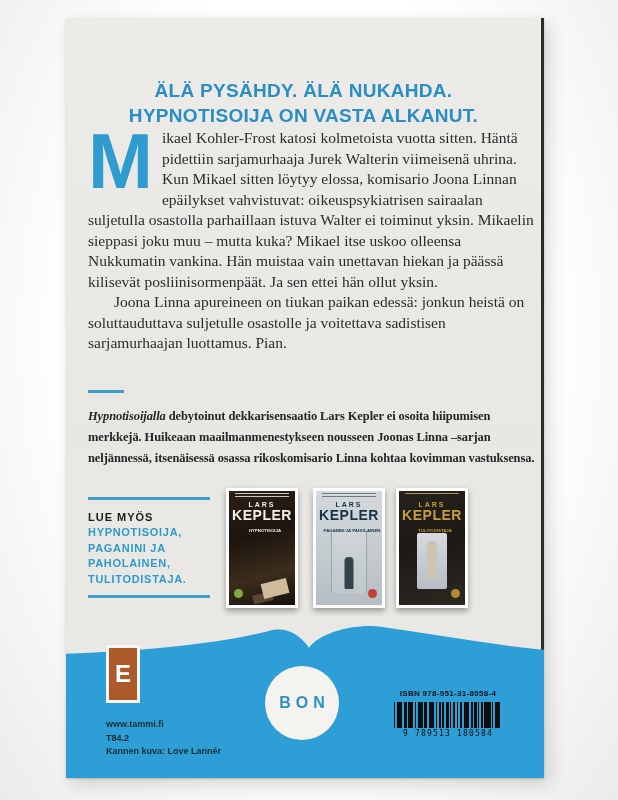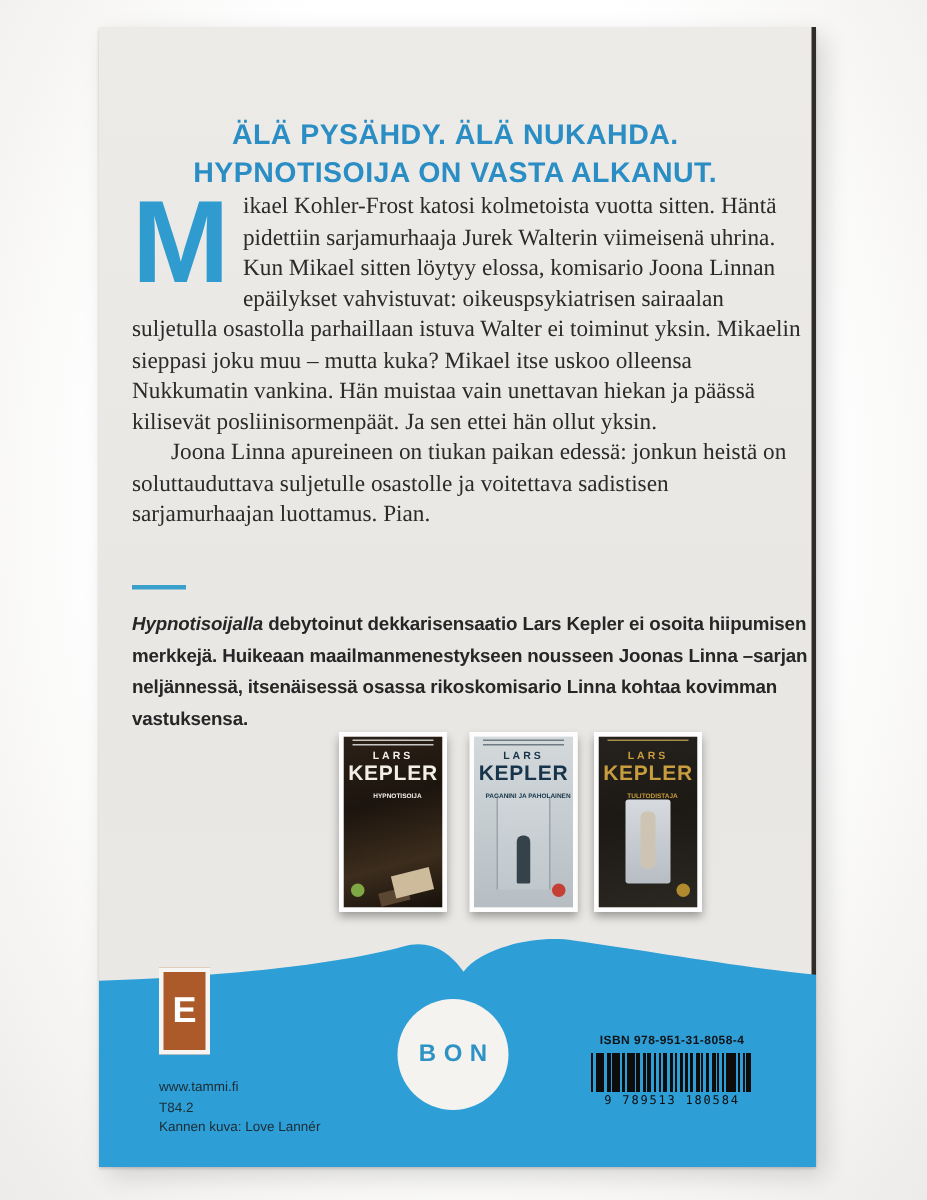--- a/index.html
+++ b/index.html
@@ -37,20 +37,21 @@
   .para2 { text-indent:26px; }
   
   .divider {
     position:absolute; top:372px; left:22px; width:36px; height:3px; background:#3a9fca;
   }
   
   .blurb {
     position:absolute; top:388px; left:22px; width:456px;
     font-weight:bold; font-size:12.5px; line-height:21px; color:#262626;
     letter-spacing:-0.1px;
+    font-family:Liberation Serif, serif;
   }
   .blurb-italic { font-style:italic; }
   
   .lue-myos { position:absolute; top:479px; left:22px; width:122px; }
   .lm-line { height:3px; background:#3f9fcb; }
   .lm-line.bottom { margin-top:8px; }
   .lm-heading {
     margin-top:9px; font-size:11px; font-weight:bold; color:#1d1d1d;
     letter-spacing:1px; line-height:16px;
   }
@@ -121,21 +122,21 @@
     margin-top:4px; height:26px;
     background:
       repeating-linear-gradient(90deg,#0d0d0d 0 1.5px,transparent 1.5px 3.5px),
       repeating-linear-gradient(90deg,#0d0d0d 0 1px,transparent 1px 6px),
       repeating-linear-gradient(90deg,transparent 0 4px,#0d0d0d 4px 6.5px,transparent 6.5px 11px);
   }
   .barcode-digits {
     margin-top:1px; font-family:"DejaVu Sans Mono",monospace;
     font-size:8px; color:#0d0d0d; letter-spacing:1.2px; white-space:nowrap;
   }
-  .credits { position:absolute; left:40px; top:700px; font-size:9px; line-height:13.5px; color:#1c2c34; font-weight:normal; }
+  .credits { position:absolute; left:40px; top:700px; font-size:9px; line-height:13.5px; color:#1c2c34; font-weight:bold; }
 </style>
 </head>
 <body>
 
 <div class="scene">
   <div class="book">
 
     <div class="tagline">
       <div>ÄLÄ PYSÄHDY. ÄLÄ NUKAHDA.</div>
       <div>HYPNOTISOIJA ON VASTA ALKANUT.</div>
@@ -143,20 +144,29 @@
 
     <div class="synopsis">
       <p class="para1"><span class="dropcap">M</span><span>ikael Kohler-Frost katosi kolmetoista vuotta sitten. Häntä pidettiin sarjamurhaaja Jurek Walterin viimeisenä uhrina. Kun Mikael sitten löytyy elossa, komisario Joona Linnan epäilykset vahvistuvat: oikeuspsykiatrisen sairaalan suljetulla osastolla parhaillaan istuva Walter ei toiminut yksin. Mikaelin sieppasi joku muu – mutta kuka? Mikael itse uskoo olleensa Nukkumatin vankina. Hän muistaa vain unettavan hiekan ja päässä kilisevät posliinisormenpäät. Ja sen ettei hän ollut yksin.</span></p>
       <p class="para2">Joona Linna apureineen on tiukan paikan edessä: jonkun heistä on soluttauduttava suljetulle osastolle ja voitettava sadistisen sarjamurhaajan luottamus. Pian.</p>
     </div>
 
     <div class="divider"></div>
 
     <p class="blurb"><span class="blurb-italic">Hypnotisoijalla</span><span> debytoinut dekkarisensaatio Lars Kepler ei osoita hiipumisen merkkejä. Huikeaan maailmanmenestykseen nousseen Joonas Linna –sarjan neljännessä, itsenäisessä osassa rikoskomisario Linna kohtaa kovimman vastuksensa.</span></p>
 
+    <div class="lue-myos">
+      <div class="lm-line"></div>
+      <div class="lm-heading">LUE MYÖS</div>
+      <div class="lm-title">HYPNOTISOIJA,</div>
+      <div class="lm-title">PAGANINI JA</div>
+      <div class="lm-title">PAHOLAINEN,</div>
+      <div class="lm-title">TULITODISTAJA.</div>
+      <div class="lm-line bottom"></div>
+    </div>
 
     <div class="cover cover1">
       <div class="inner">
         <div class="art"></div>
         <div class="cov-praise">
             <i></i>
             <i></i>
           </div>
         <div class="cov-author">
           <div class="cov-lars">LARS</div>

